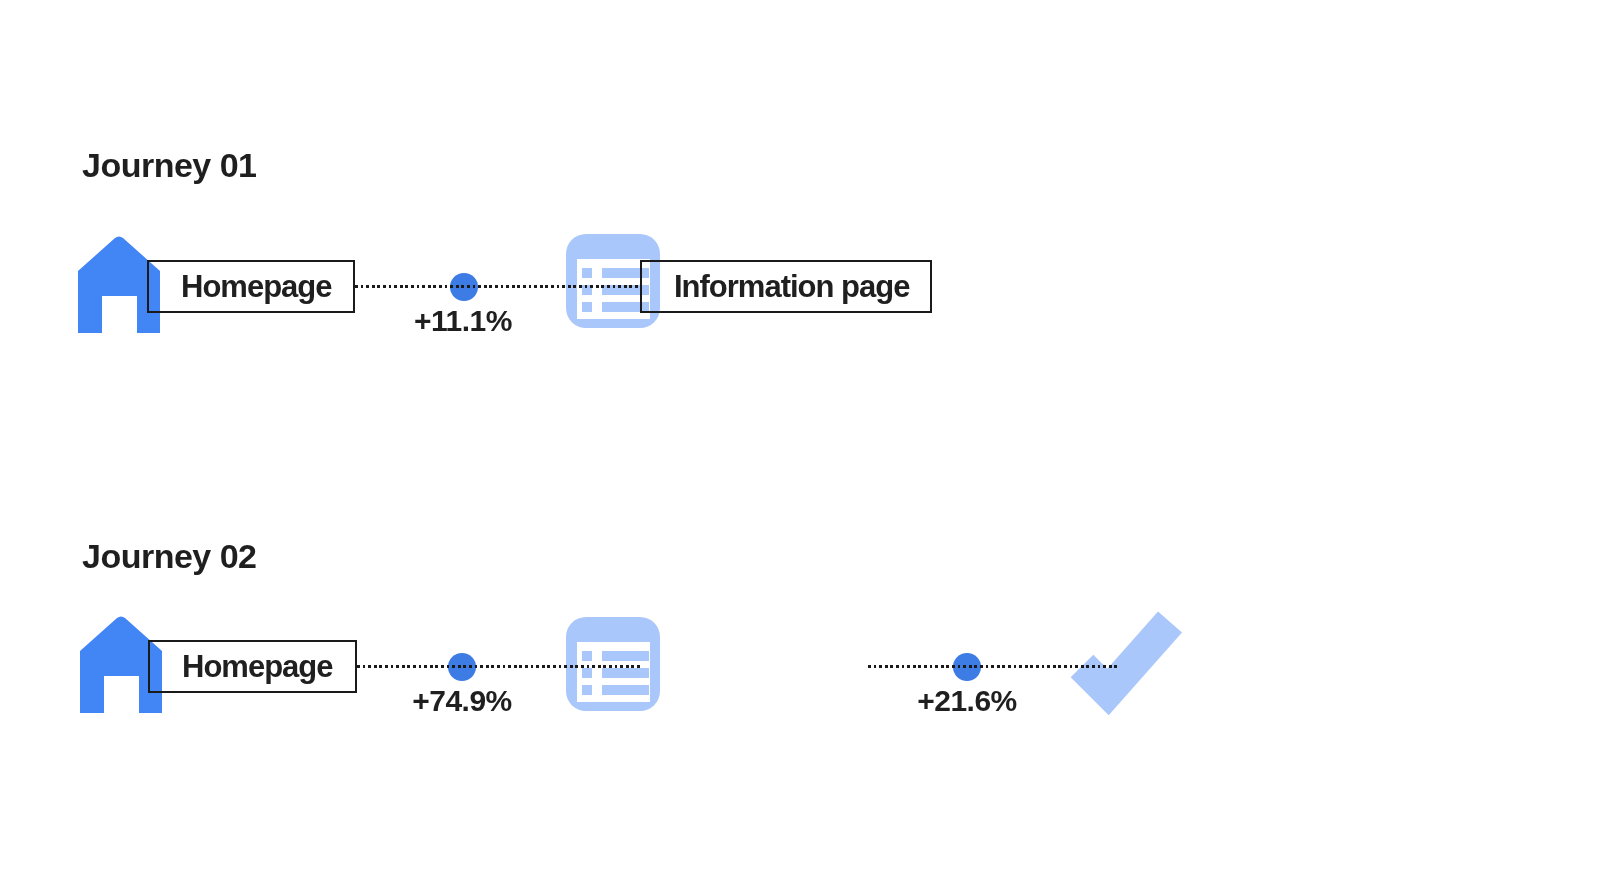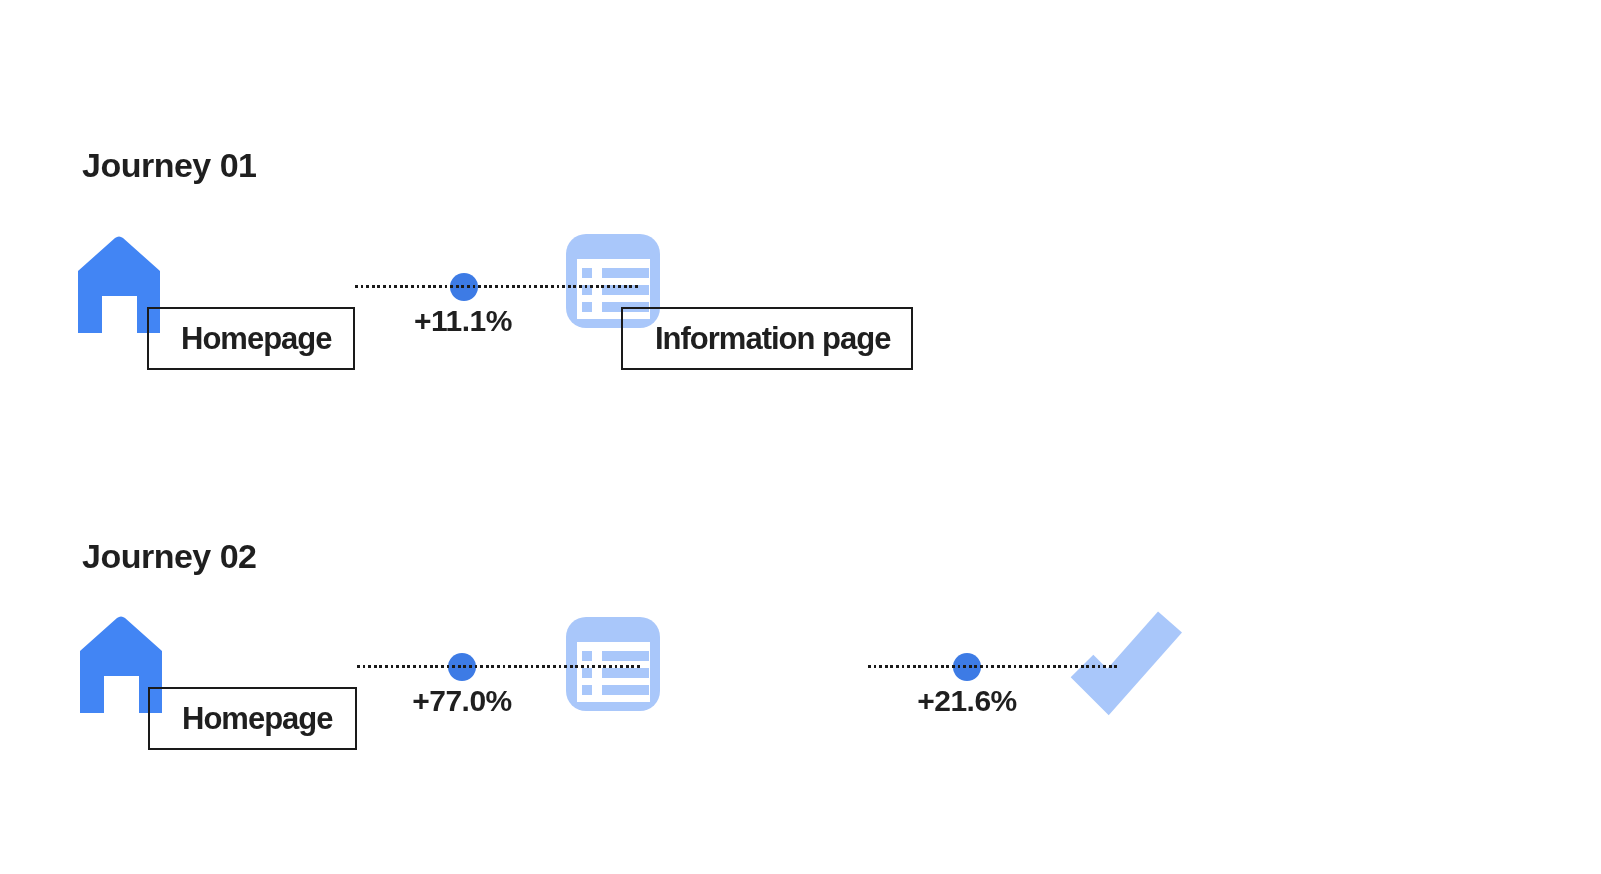--- a/index.html
+++ b/index.html
@@ -16,29 +16,28 @@
     font-size:34px;
     font-weight:700;
     color:#1F1F1F;
     letter-spacing:-0.5px;
     line-height:1;
     white-space:nowrap;
     z-index:5;
   }
   .lbox {
     position:absolute;
-    height:63px;
+    height:53px;
     border:2px solid #1A1A1A;
     background:transparent;
     display:flex;
     align-items:center;
     padding-left:32px;
     box-sizing:border-box;
     z-index:4;
-    margin-top:47px;
   }
   .lbox span {
     font-size:31px;
     font-weight:700;
     color:#1F1F1F;
     letter-spacing:-1px;
     white-space:nowrap;
   }
   .dotline {
     position:absolute;
@@ -96,39 +95,39 @@
       <rect x="11" y="25" width="73" height="60" fill="#ffffff"></rect>
       <rect x="16" y="34" width="10" height="10" fill="#A9C7FA"></rect>
       <rect x="36" y="34" width="47" height="10" fill="#A9C7FA"></rect>
       <rect x="16" y="51" width="10" height="10" fill="#A9C7FA"></rect>
       <rect x="36" y="51" width="47" height="10" fill="#A9C7FA"></rect>
       <rect x="16" y="68" width="10" height="10" fill="#A9C7FA"></rect>
       <rect x="36" y="68" width="47" height="10" fill="#A9C7FA"></rect>
     </svg>
   </div>
 
-  <div class="lbox" style="left:621px; top:260px; width:292px;">
+  <div class="lbox" style="left:640px; top:260px; width:292px;">
     <span>Information page</span>
   </div>
 
   <div class="jtitle" style="left:82px; top:523px;margin-top:16px;">Journey 02</div>
 
   <div class="icon" style="left:80px; top:615px;">
     <svg width="82" height="98" viewBox="0 0 82 98">
       <path d="M0,36 L37,3 Q41,0 45,3 L82,36 L82,98 L59,98 L59,61 L24,61 L24,98 L0,98 Z" fill="#4285F4"></path>
     </svg>
   </div>
 
   <div class="lbox" style="left:148px; top:640px; width:209px;">
     <span>Homepage</span>
   </div>
 
   <div class="dotline" style="left:357px; top:665px; width:283px;"></div>
   <div class="tdot" style="left:448px; top:653px;"></div>
-  <div class="pct" style="left:362px; top:686px;">+77.0%</div>
+  <div class="pct" style="left:362px; top:686px;">+74.9%</div>
 
   <div class="icon" style="left:566px; top:617px;">
     <svg width="94" height="94" viewBox="0 0 94 94">
       <rect x="0" y="0" width="94" height="94" rx="20" fill="#A9C7FA"></rect>
       <rect x="11" y="25" width="73" height="60" fill="#ffffff"></rect>
       <rect x="16" y="34" width="10" height="10" fill="#A9C7FA"></rect>
       <rect x="36" y="34" width="47" height="10" fill="#A9C7FA"></rect>
       <rect x="16" y="51" width="10" height="10" fill="#A9C7FA"></rect>
       <rect x="36" y="51" width="47" height="10" fill="#A9C7FA"></rect>
       <rect x="16" y="68" width="10" height="10" fill="#A9C7FA"></rect>

